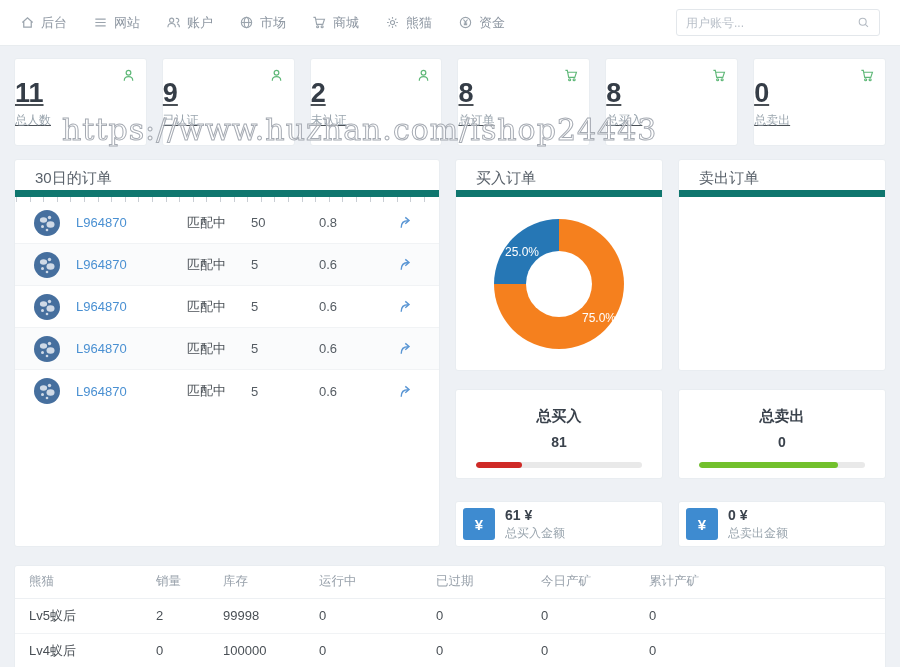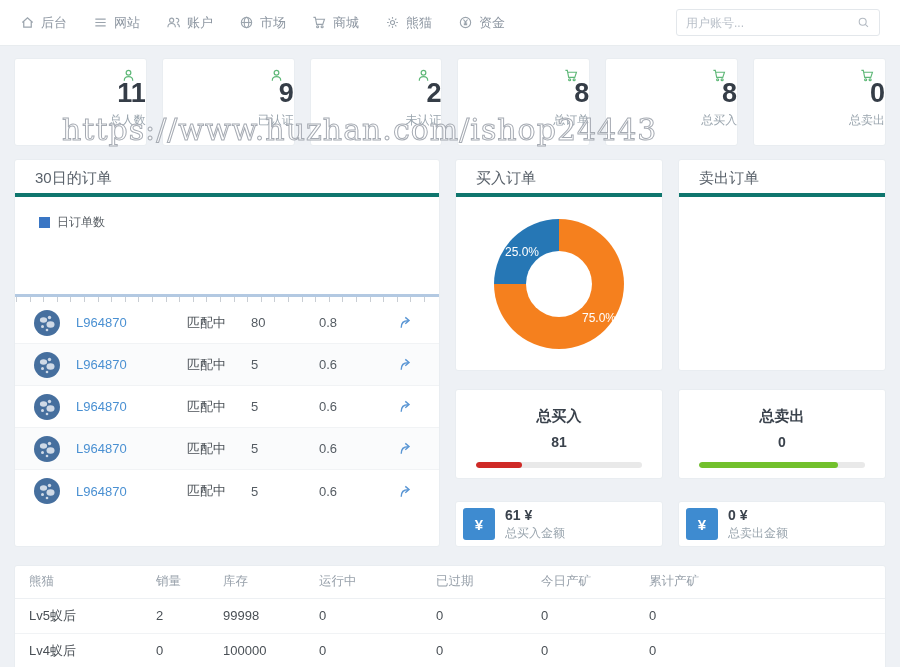--- a/index.html
+++ b/index.html
@@ -30,39 +30,39 @@
     border:none; outline:none; flex:1; font-size:12px; color:#404040;
     font-family:inherit; background:transparent;
   }
   .searchbox input::placeholder { color:#b8bfc8; }
   .searchbox svg { width:13px; height:13px; color:#b3bac2; flex:none; }
   
   .main { padding:12px 14px 0; }
   .stats-row { display:flex; gap:15px; }
   .stat-card {
     flex:1; height:88px; background:#fff; border:1px solid #e9edf1;
-    border-radius:3px; position:relative; text-align:right;
+    border-radius:3px; position:relative; text-align:left;text-decoration:underline;
   }
   .stat-card .corner { position:absolute; top:9px; right:10px; color:#5FB878; }
   .stat-card .corner svg { width:15px; height:15px; }
   .stat-value { margin-top:21px; font-size:27px; font-weight:bold; color:#353d47; line-height:1; }
   .stat-label { margin-top:5px; font-size:12px; color:#9aa5ae; }
   .watermark {
     position:absolute; left:27px; top:112px; z-index:40; pointer-events:none;
     font-family:"DejaVu Serif","Liberation Serif",serif; font-size:30px;
     letter-spacing:1px; color:rgba(255,255,255,0.5);margin-left:35px;
     -webkit-text-stroke:1px #a6abb3;
   }
   .content-row { display:flex; gap:15px; margin-top:13px; }
   .panel {
     background:#fff; border:1px solid #e9edf1; border-radius:3px;
   }
   .panel-header {
     height:37px; line-height:36px; padding:0 20px; font-size:15px;
-    color:#59616a; border-bottom:4px solid #0f766e;
+    color:#59616a; border-bottom:7px solid #0f766e;
   }
   
   .left-panel { width:426px; flex:none; }
   .chart-area { position:relative; height:100px; }
   .legend {
     position:absolute; top:17px; left:24px;
     display:flex; align-items:center; gap:7px; cursor:pointer;
     font-size:12px; color:#5a6066;
   }
   .legend-swatch { width:11px; height:11px; background:#3a76c4; display:inline-block; }
@@ -258,43 +258,36 @@
           </svg></span>
       <div class="stat-value">0</div>
       <div class="stat-label">总卖出</div>
     </div>
   </div>
 
   <div class="content-row">
 
     <div class="panel left-panel">
       <div class="panel-header">30日的订单</div>
-      <div class="chart-area">
-        <div class="legend">
-          <span class="legend-swatch"></span>
-          <span>日订单数</span>
-        </div>
-        <div class="flatline"></div>
-      </div>
       <div class="ticks"></div>
       <div>
         <div class="ot-row">
           <svg class="avatar" viewBox="0 0 26 26">
               <circle cx="13" cy="13" r="13" fill="#466f9e"></circle>
               <g fill="#cfd9e6">
                 <ellipse cx="9.5" cy="10" rx="3.6" ry="2.8"></ellipse>
                 <ellipse cx="16.5" cy="14.5" rx="4" ry="3.2"></ellipse>
                 <circle cx="15.5" cy="7.5" r="1.7"></circle>
                 <circle cx="8.5" cy="16.5" r="1.5"></circle>
                 <circle cx="13" cy="20" r="1.3"></circle>
               </g>
             </svg>
           <a class="user-link">L964870</a>
           <span class="ot-status">匹配中</span>
-          <span class="ot-num">80</span>
+          <span class="ot-num">50</span>
           <span class="ot-num">0.8</span>
           <svg class="row-action" viewBox="0 0 14 14" fill="none" stroke="#5a96d4" stroke-width="1.3">
               <path d="M3 12 C3 7.2 5 5.2 9.5 5.2 M6.8 2.2 L10.3 5.2 L6.8 8.2"></path>
             </svg>
         </div>
         <div class="ot-row">
           <svg class="avatar" viewBox="0 0 26 26">
               <circle cx="13" cy="13" r="13" fill="#466f9e"></circle>
               <g fill="#cfd9e6">
                 <ellipse cx="9.5" cy="10" rx="3.6" ry="2.8"></ellipse>

